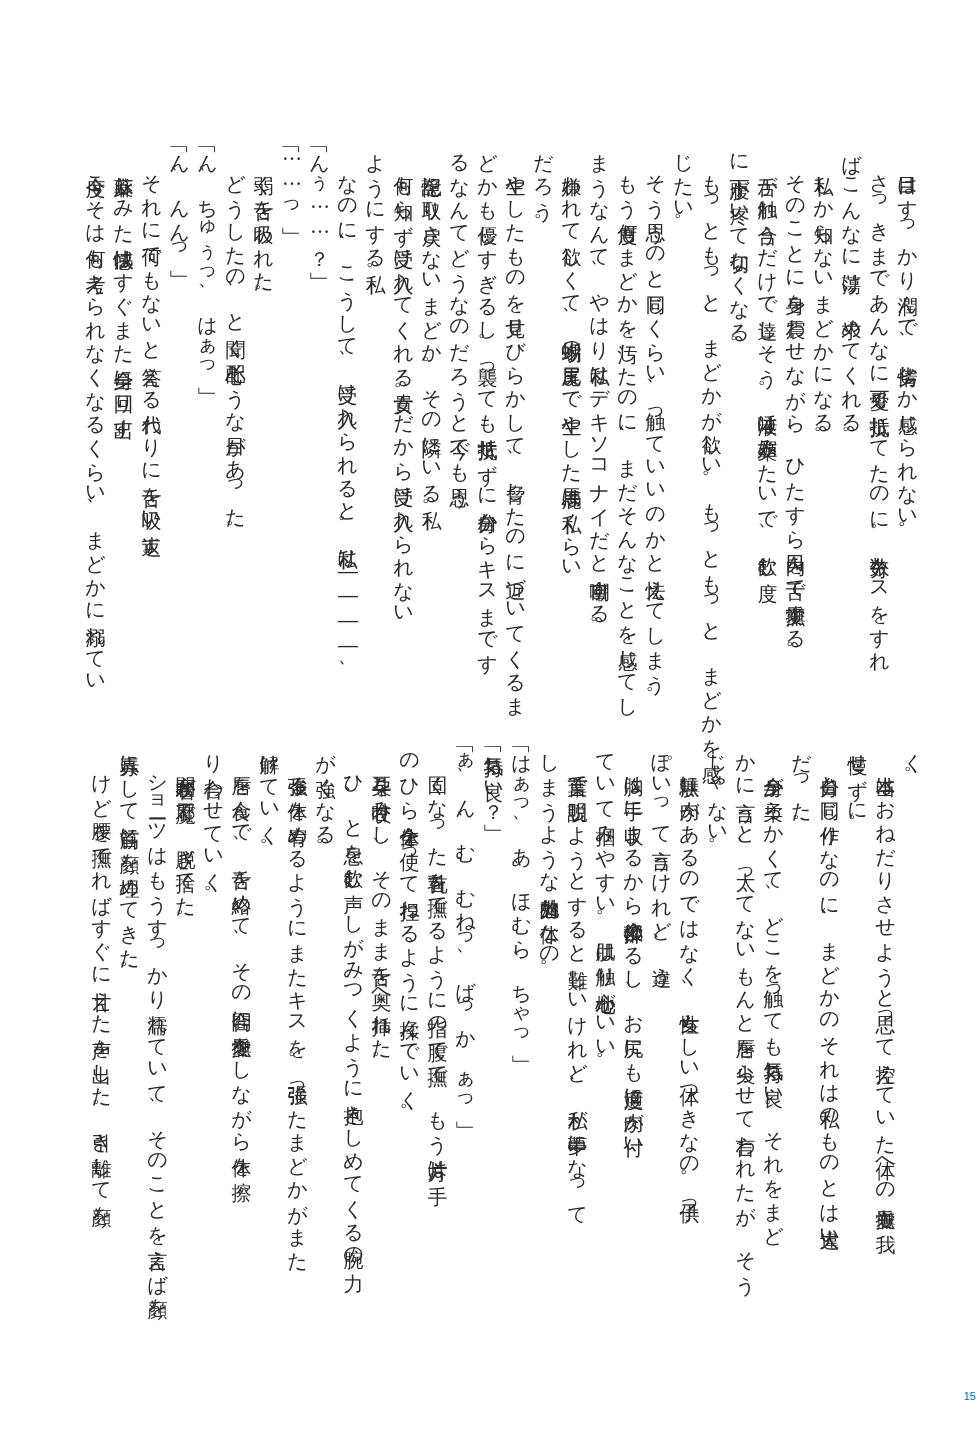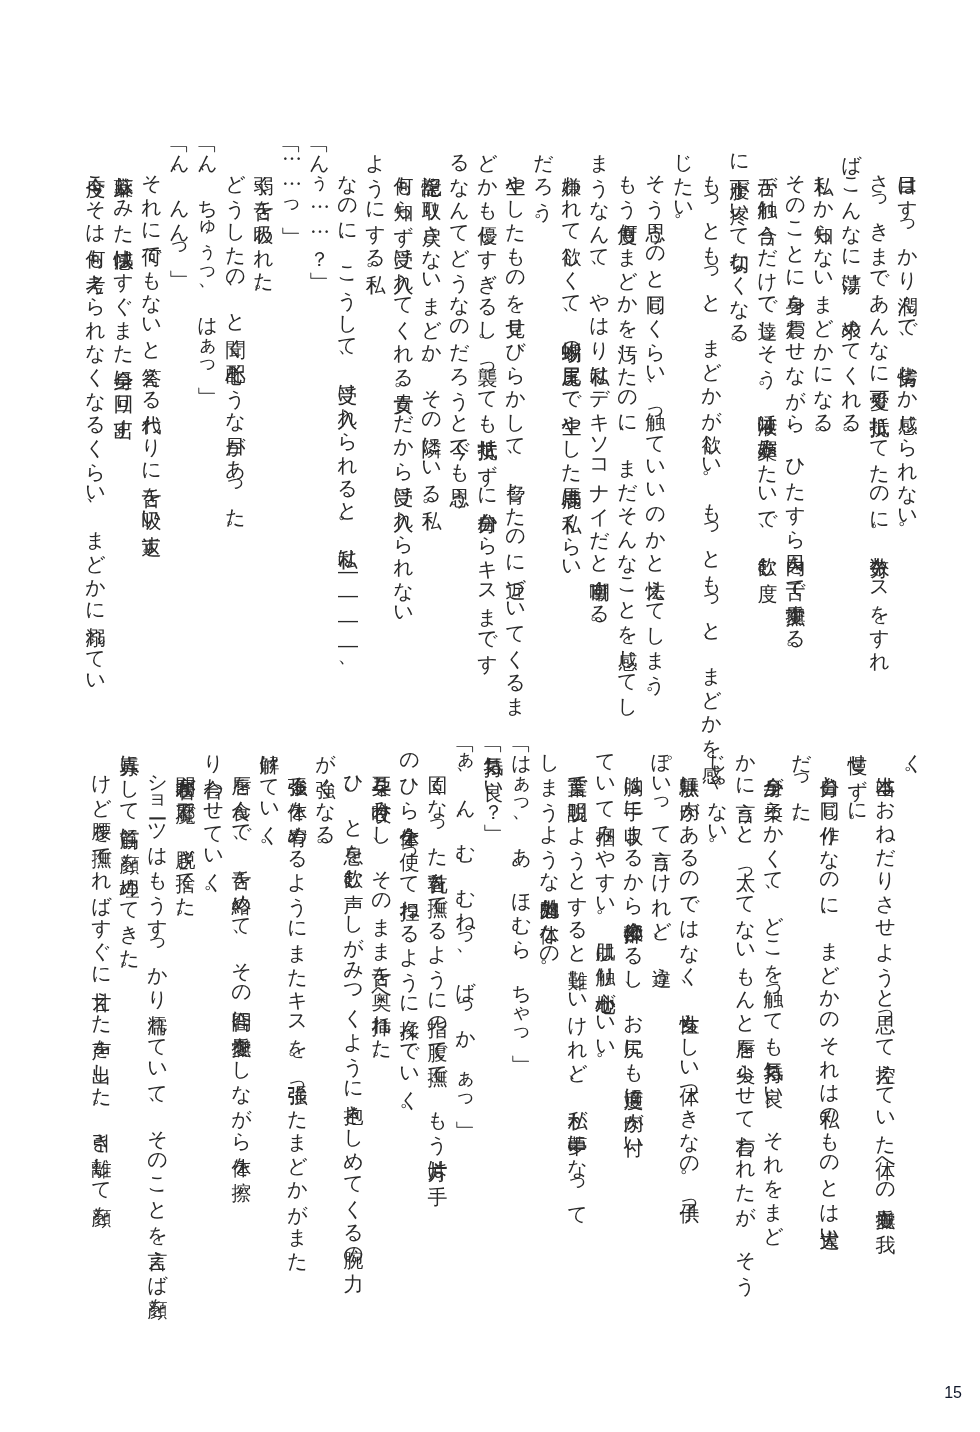--- a/index.html
+++ b/index.html
@@ -13,22 +13,22 @@
       font-size: 20px;
       line-height: 28px;
       letter-spacing: 0.9px;
       color: #2a2a2a;
       text-orientation: upright;
     }
     .block-top { right: 58px; top: 140px; height: 552px; width: 828px; }
     .block-bottom { right: 52px; top: 740px; height: 580px; width: 840px; }
     .line { display: block; white-space: nowrap; }
     .page-number {
-      position: absolute; right: 18px; bottom: 30px;
-      font-family: "Liberation Sans", sans-serif; font-size: 16px; color: #0f172a;
+      position: absolute; right: 4px; bottom: 30px;
+      font-family: "Liberation Sans", sans-serif; font-size: 11px; color: #0369a1;
     }
   </style>
 </head>
 <body>
 
 <div class="page">
   <div class="block block-top" id="top">
       <span class="line">　目はすっかり潤んで、劣情しか感じられない。</span>
       <span class="line">　さっきまであんなに可愛く抵抗してたのに。数分キスをすれ</span>
       <span class="line">ばこんなに蕩け、求めてくれる。</span>

